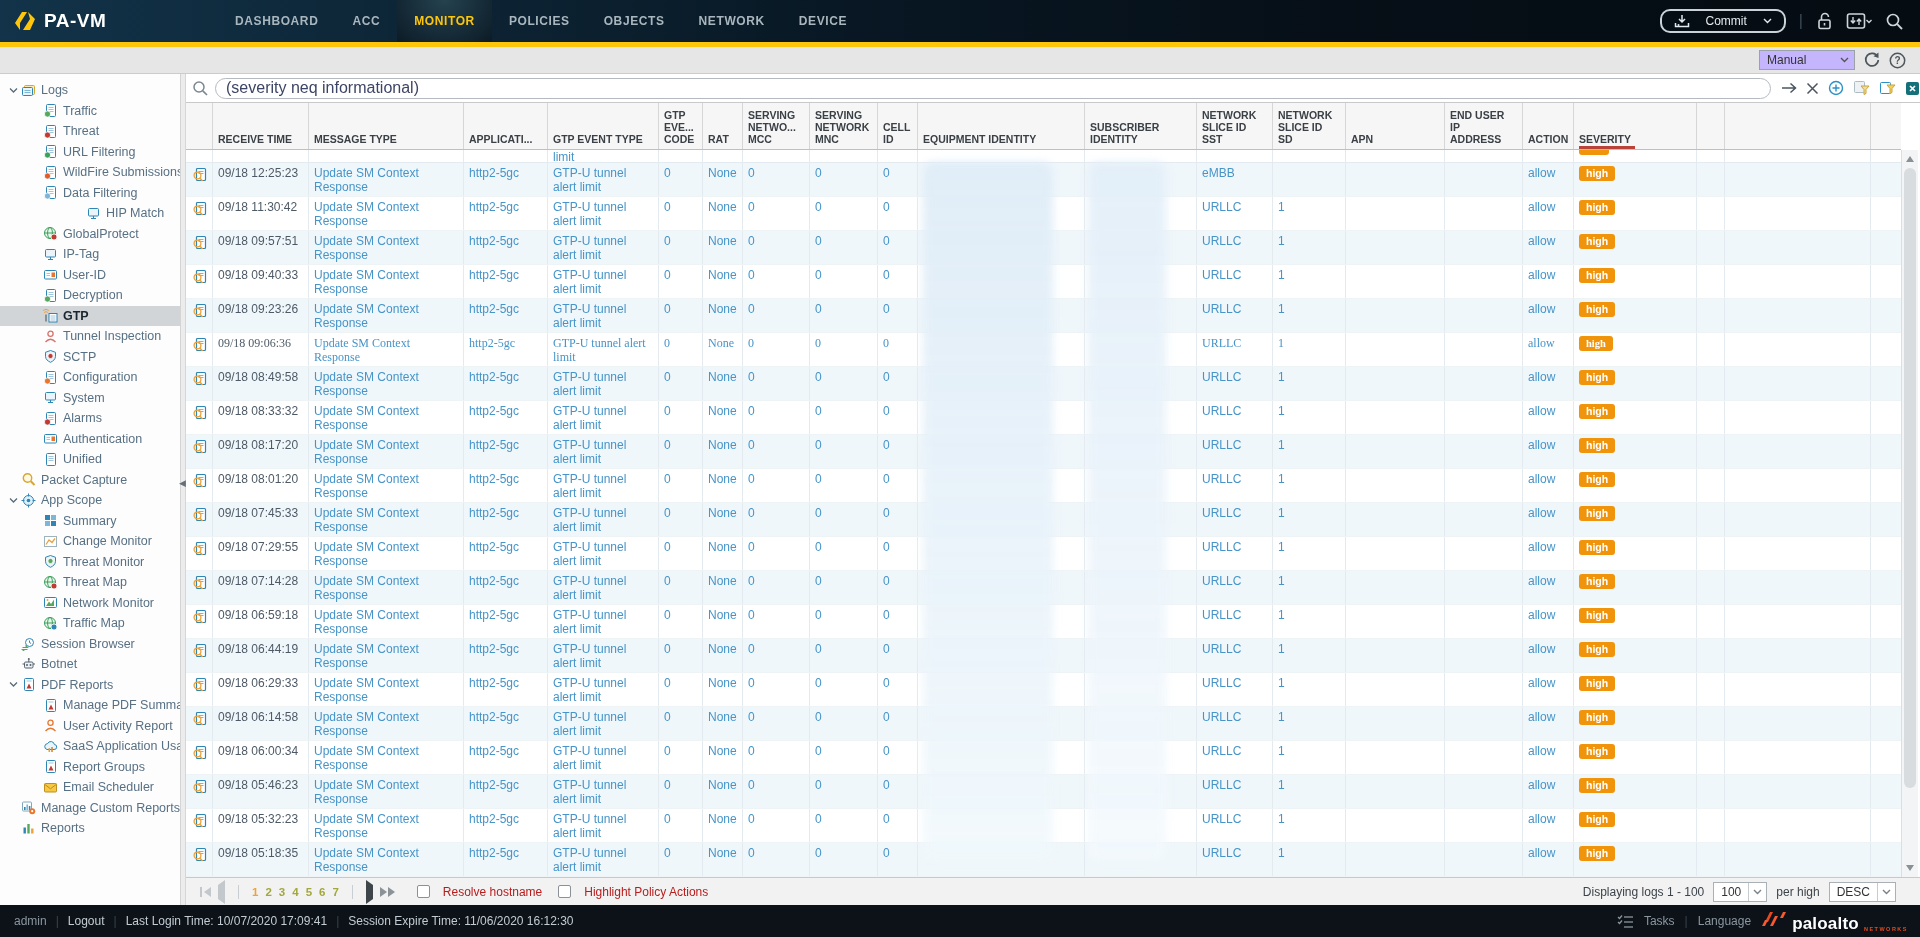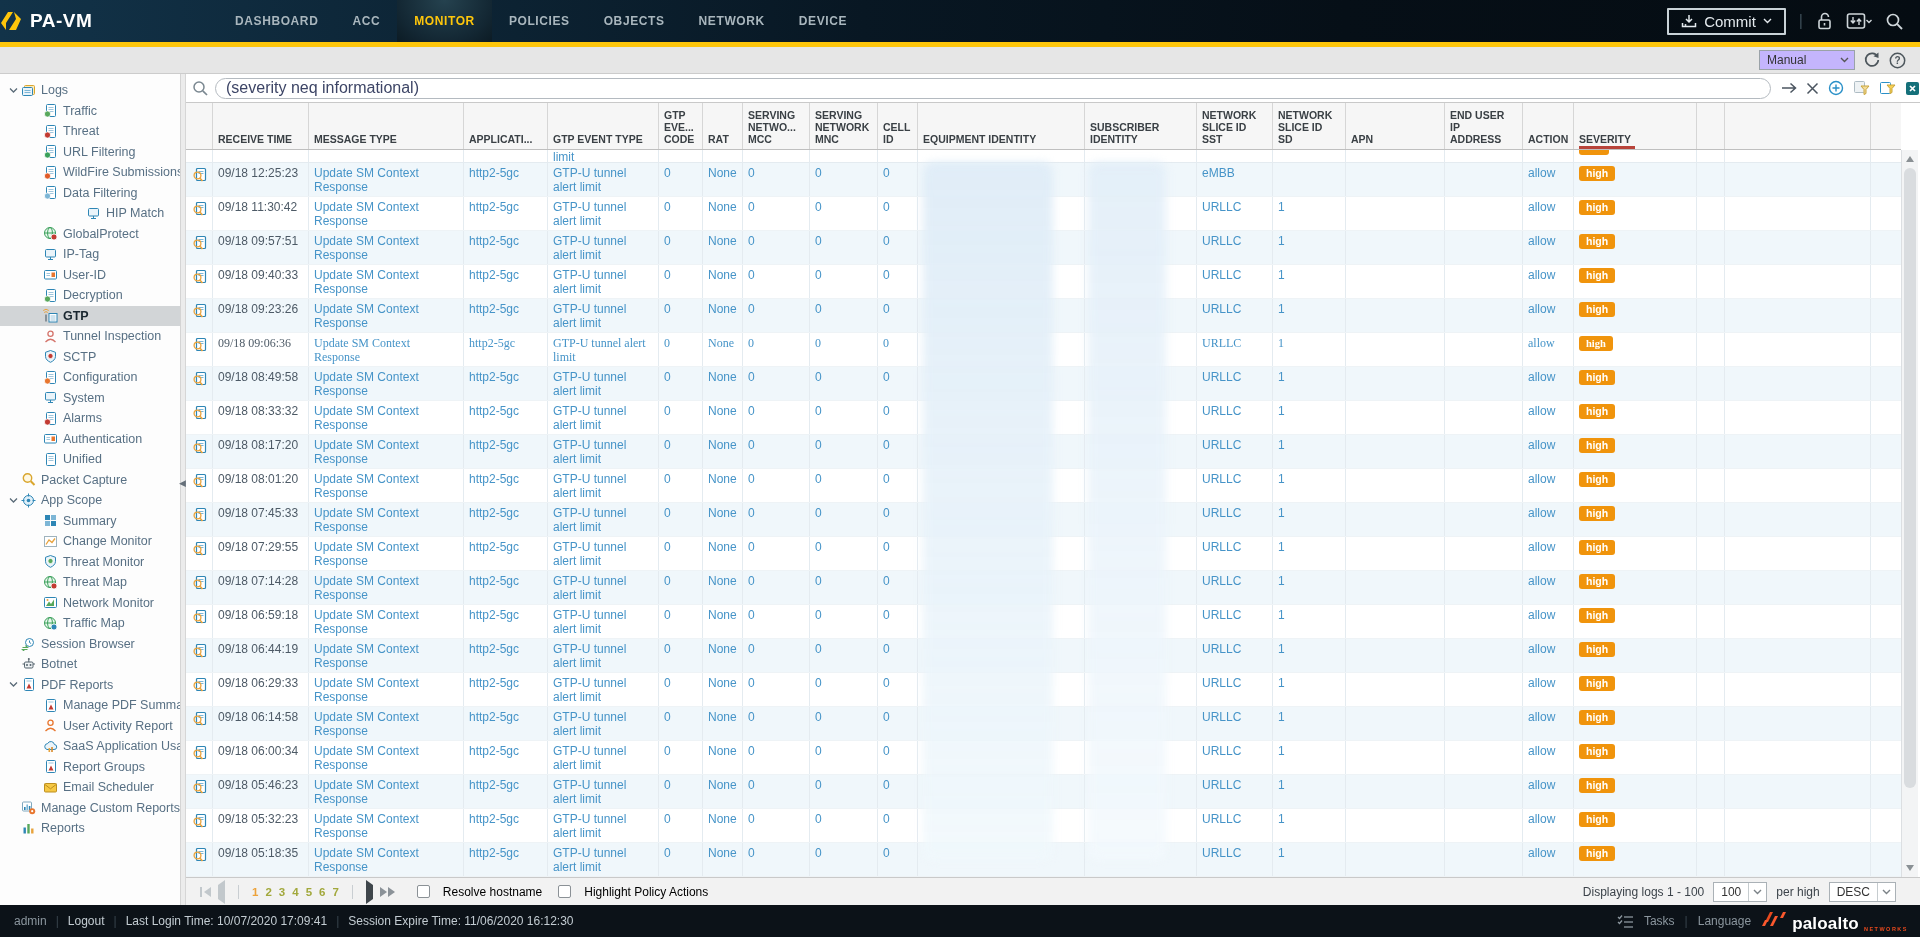--- a/index.html
+++ b/index.html
@@ -2,29 +2,29 @@
 <html><head>
 <meta charset="utf-8">
 <style>
   * { margin:0; padding:0; box-sizing:border-box; }
   html,body { width:1920px; height:937px; overflow:hidden; font-family:"Liberation Sans", sans-serif; background:#fff; }
 
   
   .navbar { position:absolute; left:0; top:0; width:1920px; height:42px;
     background:linear-gradient(90deg,#123349 0%,#0d2536 22%,#081723 45%,#060f17 70%,#050c12 100%);
     display:flex; align-items:center; }
-  .brand { display:flex; align-items:center; gap:8px; width:200px; }
+  .brand { display:flex; align-items:center; gap:8px; padding-left:14px; width:200px; }
   .brand-title { color:#fff; font-size:19px; font-weight:bold; letter-spacing:.5px; }
   .nav-tabs { display:flex; height:42px; margin-left:18px; }
   .nav-tab { display:flex; align-items:center; padding:0 17px; color:#a9b6bd; font-size:12px; font-weight:bold;
     letter-spacing:.6px; cursor:pointer; height:42px; }
   .nav-tab.active { color:#fec60b; background:radial-gradient(ellipse at 50% 0%, #25424f 0%, #132733 70%, #0c1b24 100%); }
   .nav-right { margin-left:auto; display:flex; align-items:center; gap:13px; padding-right:16px; }
-  .commit-btn { display:flex; align-items:center; gap:7px; border:2px solid #c9d2d7; border-radius:1px;
-    padding:3px 12px; color:#e4eaee; font-size:15px; cursor:pointer; background:transparent; }
+  .commit-btn { display:flex; align-items:center; gap:16px; border:2px solid #c9d2d7; border-radius:10px;
+    padding:3px 12px; color:#e4eaee; font-size:12px; cursor:pointer; background:transparent; }
   .nav-sep { color:#3c4c57; font-size:16px; }
   .icon-btn { display:flex; align-items:center; cursor:pointer; }
 
   
   .yellowbar { position:absolute; left:0; top:42px; width:1920px; height:5px; background:#fec60b; }
 
   
   .toolbar { position:absolute; left:0; top:47px; width:1920px; height:27px; background:#e6e6e6;
     border-bottom:1px solid #cccccc; display:flex; align-items:center; justify-content:flex-end; gap:8px; padding-right:14px; }
   .mode-select { width:96px; height:20px; background:#c4b5fd; border:1px solid #9aa2a8; display:flex; align-items:center;
@@ -87,21 +87,21 @@
     border-top:1px solid #c9c9c9; display:flex; align-items:center; font-size:12px; color:#333; }
   .pg-group { display:flex; align-items:center; gap:7px; margin-left:14px; }
   .pg-sep { width:1px; height:14px; background:#c9ced2; margin:0 6px; }
   .tri-l { width:0; height:0; border-top:5px solid transparent; border-bottom:5px solid transparent; border-right:7px solid #c2c8cc; }
   .tri-r { width:0; height:0; border-top:5px solid transparent; border-bottom:5px solid transparent; border-left:7px solid #3f464b; }
   .tri-r.dim { border-left-color:#8b9298; }
   .pg-bar { width:2px; height:10px; background:#c2c8cc; margin-right:2px; }
   .pg-num { font-size:11.5px; font-weight:bold; color:#a2a83c; cursor:pointer; }
   .pg-num.current { color:#eda23a; }
   .chk { width:13px; height:13px; border:1px solid #8b9196; border-radius:2px; background:#fff; display:inline-block; }
-  .chk-label { margin-left:6px; color:#000000; }
+  .chk-label { margin-left:6px; color:#b91c1c; }
   .pag-right { margin-left:auto; display:flex; align-items:center; gap:9px; padding-right:24px; color:#3c434a; }
   .mini-select { height:20px; background:#fff; border:1px solid #aab1b6; display:flex; align-items:center; cursor:pointer; }
   .mini-select .val { padding:0 7px; font-size:12px; color:#333; }
   .mini-select .chev-box { border-left:1px solid #c6cccf; padding:0 4px; display:flex; align-items:center; height:100%; }
 
   
   .statusbar { position:absolute; left:0; top:905px; width:1920px; height:32px; background:#0c1218;
     display:flex; align-items:center; font-size:12px; color:#8b969e; }
   .sb-left { display:flex; align-items:center; gap:9px; padding-left:14px; }
   .sb-left .lnk { color:#c3ccd2; cursor:pointer; }

